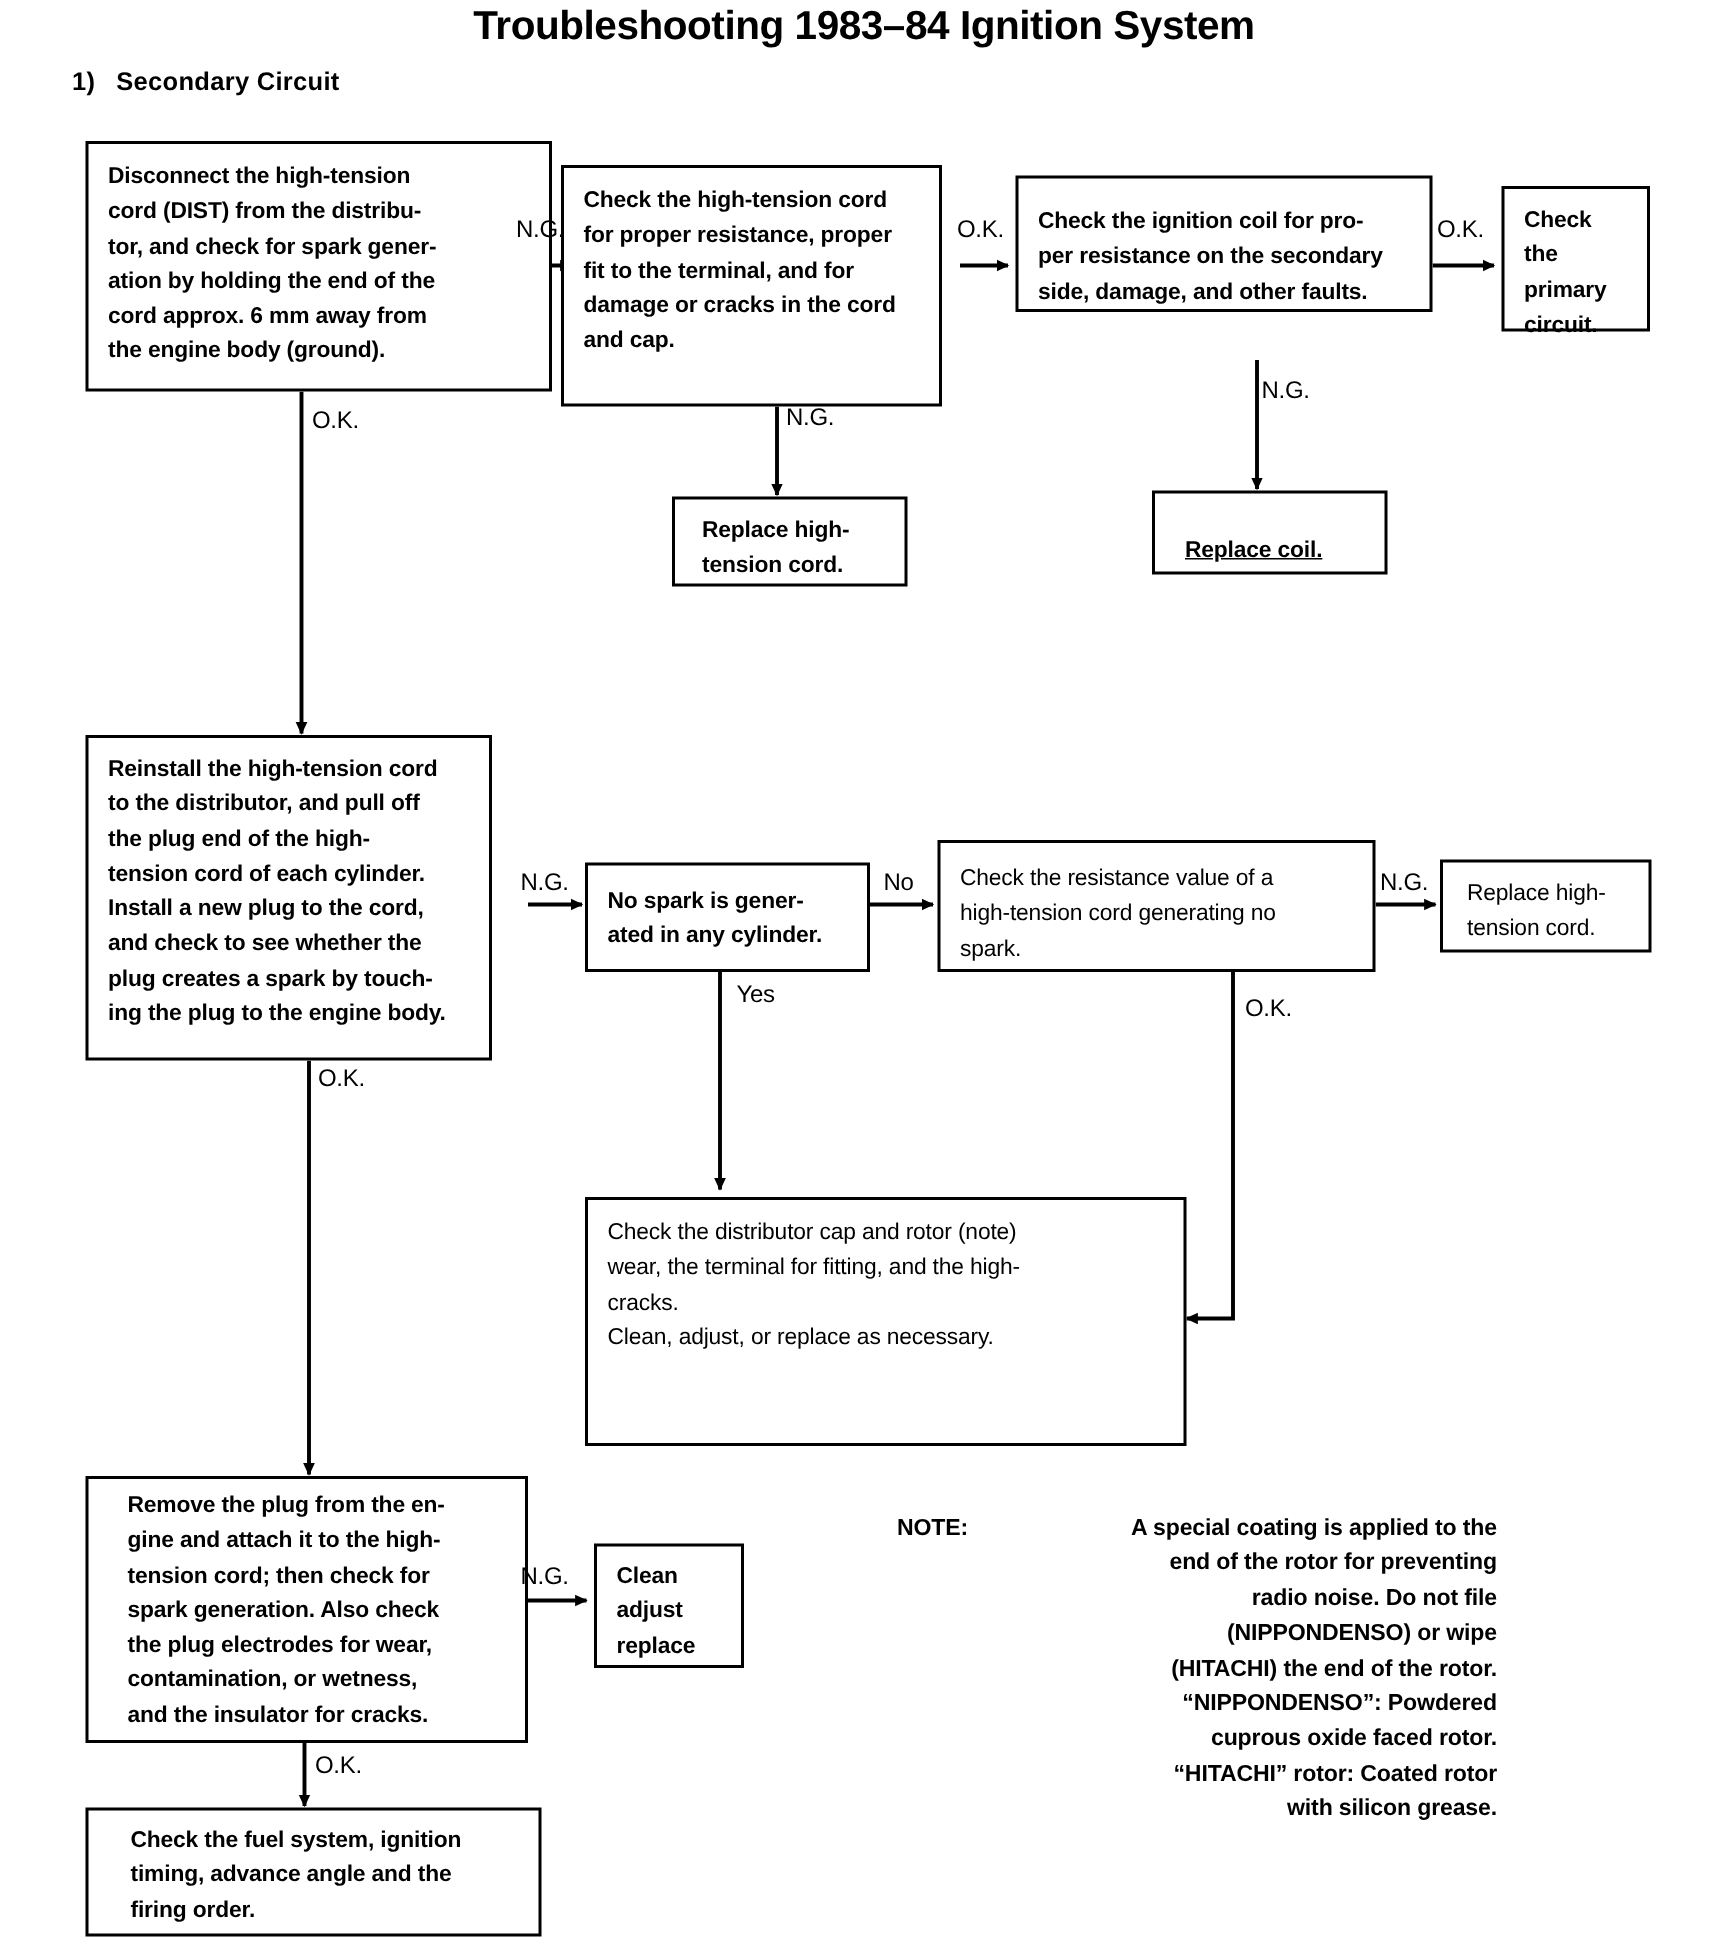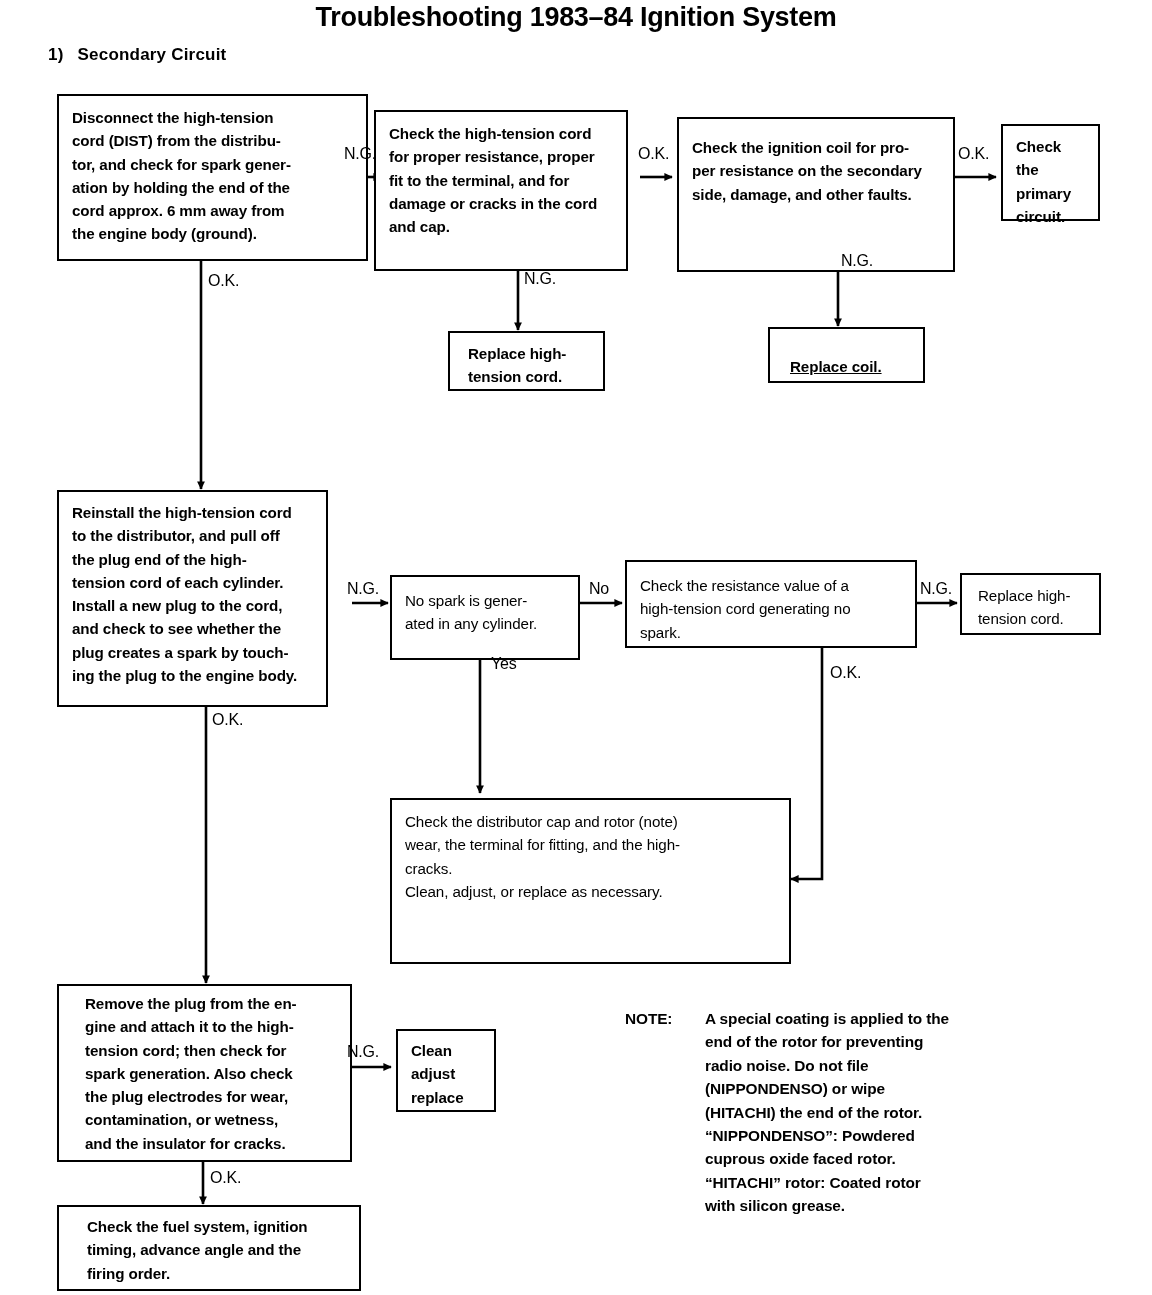--- a/index.html
+++ b/index.html
@@ -72,20 +72,21 @@
     font-weight: bold;
     line-height: 1.52;
     letter-spacing: -0.1px;
   }
   .note-block .note-lbl {
     position: absolute;
     left: 0; top: 0;
   }
   .note-block .note-body {
     margin-left: 80px;
+    text-align: right;
   }
   .note-block .note-body p { margin: 0; }
 </style>
 </head>
 <body>
 
 <div id="canvas">
 
   <div class="page-title">Troubleshooting 1983–84 Ignition System</div>
 
@@ -141,21 +142,21 @@
   </div>
 
   <div class="node" style="left:374px; top:110px; width:254px; height:161px;">
     <p>Check the high-tension cord</p>
     <p>for proper resistance, proper</p>
     <p>fit to the terminal, and for</p>
     <p>damage or cracks in the cord</p>
     <p>and cap.</p>
   </div>
 
-  <div class="node" style="left:677px; top:117px; width:278px; height:155px; padding-top:17px;">
+  <div class="node" style="left:677px; top:117px; width:278px; height:91px; padding-top:17px;">
     <p>Check the ignition coil for pro-</p>
     <p>per resistance on the secondary</p>
     <p>side, damage, and other faults.</p>
   </div>
 
   <div class="node" style="left:1001px; top:124px; width:99px; height:97px; padding-top:9px;">
     <p>Check the</p>
     <p>primary</p>
     <p>circuit.</p>
   </div>
@@ -173,21 +174,21 @@
     <p>Reinstall the high-tension cord</p>
     <p>to the distributor, and pull off</p>
     <p>the plug end of the high-</p>
     <p>tension cord of each cylinder.</p>
     <p>Install a new plug to the cord,</p>
     <p>and check to see whether the</p>
     <p>plug creates a spark by touch-</p>
     <p>ing the plug to the engine body.</p>
   </div>
 
-  <div class="node light" style="left:390px; top:575px; width:190px; height:85px; padding-top:12px;">
+  <div class="node light" style="left:390px; top:575px; width:190px; height:73px; padding-top:12px;font-weight:bold;">
     <p>No spark is gener-</p>
     <p>ated in any cylinder.</p>
   </div>
 
   <div class="node light" style="left:625px; top:560px; width:292px; height:88px; padding-top:12px;">
     <p>Check the resistance value of a</p>
     <p>high-tension cord generating no</p>
     <p>spark.</p>
   </div>
 
@@ -233,21 +234,21 @@
   <div class="edge-label" style="left:841px; top:252px;">N.G.</div>
   <div class="edge-label" style="left:347px; top:580px;">N.G.</div>
   <div class="edge-label" style="left:589px; top:580px;">No</div>
   <div class="edge-label" style="left:920px; top:580px;">N.G.</div>
   <div class="edge-label" style="left:491px; top:655px;">Yes</div>
   <div class="edge-label" style="left:830px; top:664px;">O.K.</div>
   <div class="edge-label" style="left:212px; top:711px;">O.K.</div>
   <div class="edge-label" style="left:347px; top:1043px;">N.G.</div>
   <div class="edge-label" style="left:210px; top:1169px;">O.K.</div>
 
-  <div class="note-block" style="left:625px; top:1007px; width:400px;">
+  <div class="note-block" style="left:598px; top:1007px; width:400px;">
     <span class="note-lbl">NOTE:</span>
     <div class="note-body">
       <p>A special coating is applied to the</p>
       <p>end of the rotor for preventing</p>
       <p>radio noise.  Do not file</p>
       <p>(NIPPONDENSO) or wipe</p>
       <p>(HITACHI) the end of the rotor.</p>
       <p>“NIPPONDENSO”: Powdered</p>
       <p>cuprous oxide faced rotor.</p>
       <p>“HITACHI” rotor: Coated rotor</p>

